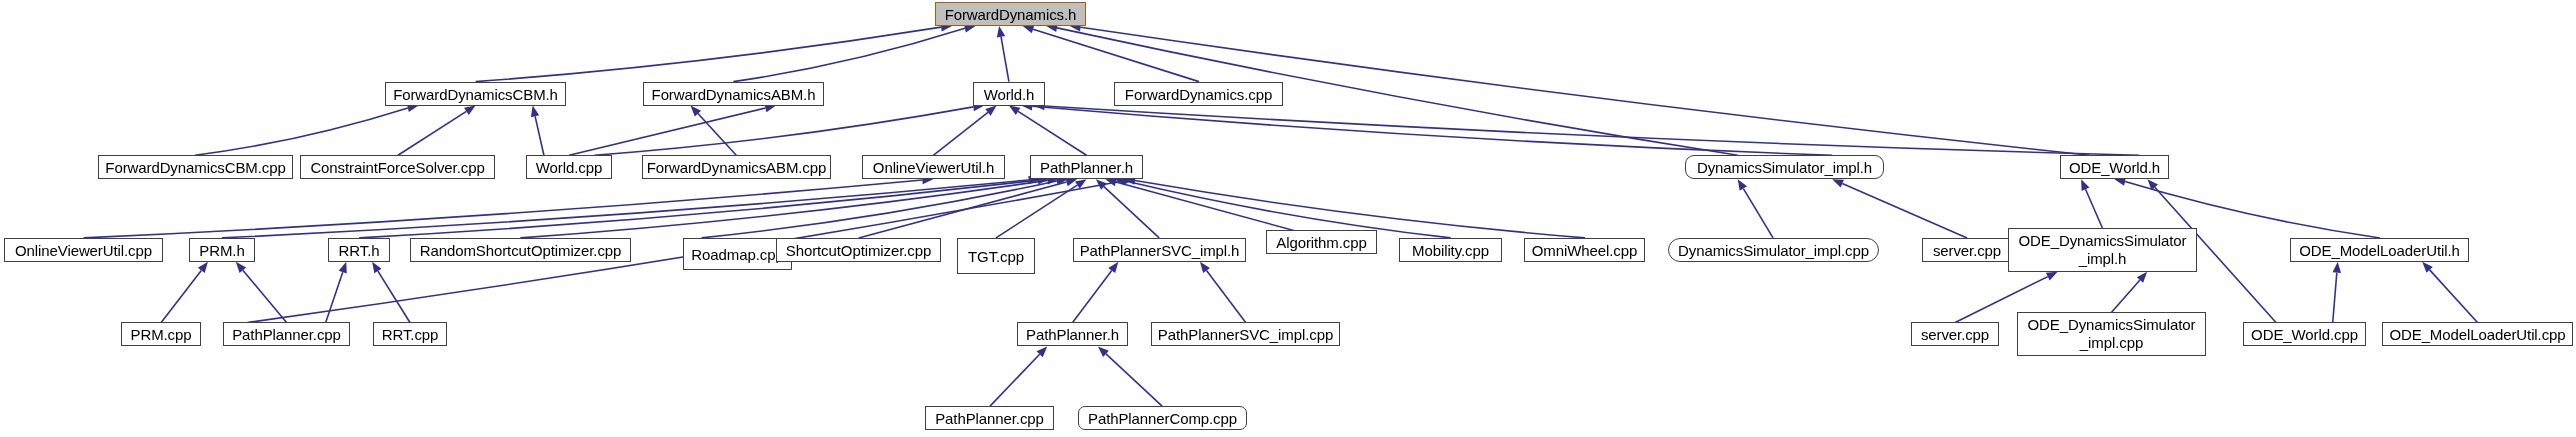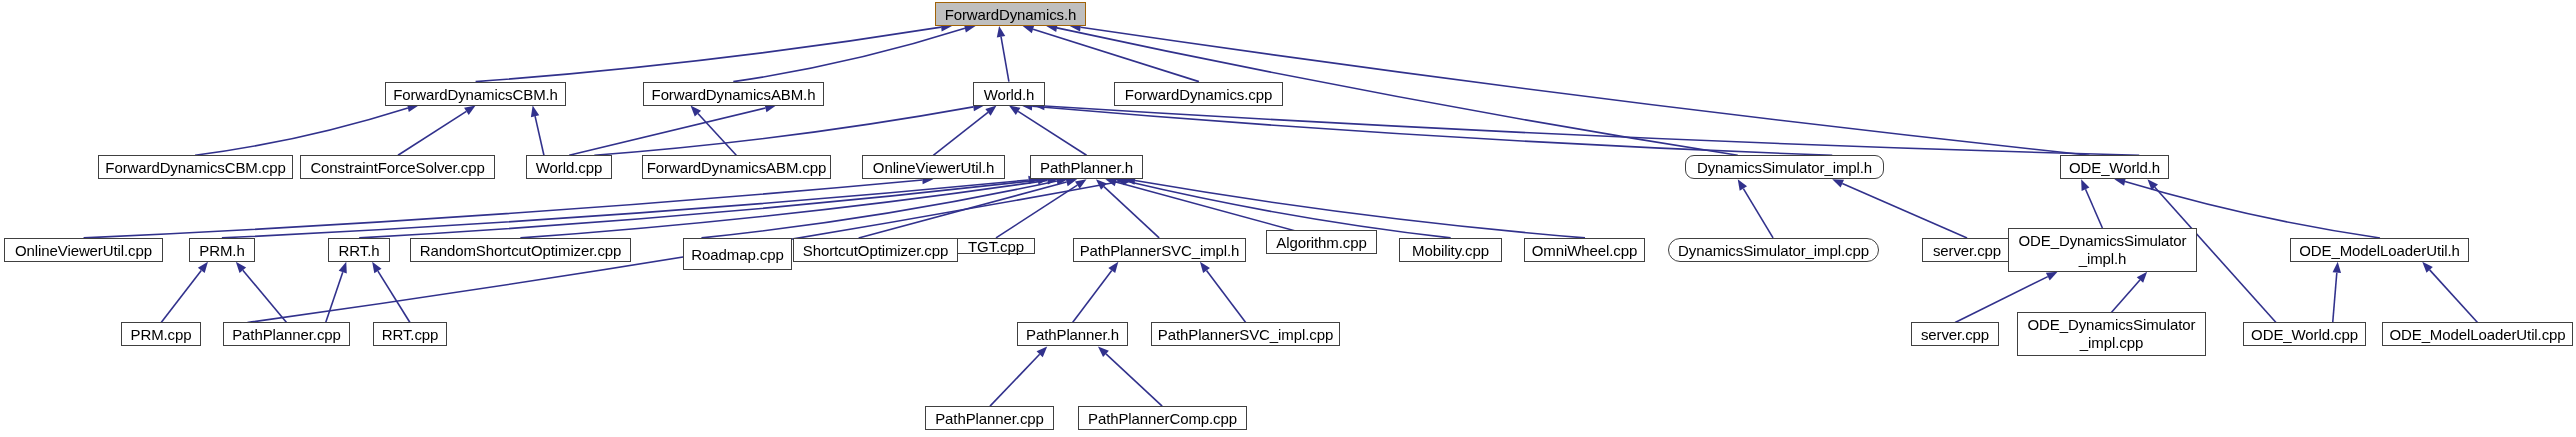--- a/index.html
+++ b/index.html
@@ -165,38 +165,38 @@
       <div class="node" style="left: 642px; top: 155px; width: 189px; height: 24px;"><span>ForwardDynamicsABM.cpp</span></div>
       <div class="node" style="left: 862px; top: 155px; width: 143px; height: 24px;"><span>OnlineViewerUtil.h</span></div>
       <div class="node" style="left: 1030px; top: 155px; width: 113px; height: 24px;"><span>PathPlanner.h</span></div>
       <div class="node" style="left: 1685px; top: 155px; width: 199px; height: 24px; border-radius: 9px;"><span>DynamicsSimulator_impl.h</span></div>
       <div class="node" style="left: 2060px; top: 155px; width: 109px; height: 24px;"><span>ODE_World.h</span></div>
       <div class="node" style="left: 4px; top: 238px; width: 159px; height: 24px;"><span>OnlineViewerUtil.cpp</span></div>
       <div class="node" style="left: 189px; top: 238px; width: 66px; height: 24px;"><span>PRM.h</span></div>
       <div class="node" style="left: 328px; top: 238px; width: 62px; height: 24px;"><span>RRT.h</span></div>
       <div class="node" style="left: 410px; top: 238px; width: 221px; height: 24px;"><span>RandomShortcutOptimizer.cpp</span></div>
       <div class="node" style="left: 647px; top: 238px; width: 109px; height: 32px; margin-left: 36px;"><span>Roadmap.cpp</span></div>
-      <div class="node" style="left: 776px; top: 238px; width: 165px; height: 24px; margin-left: 17px;"><span>ShortcutOptimizer.cpp</span></div>
-      <div class="node" style="left: 957px; top: 238px; width: 78px; height: 16px;"><span>TGT.cpp</span></div>
+      <div class="node" style="left: 776px; top: 238px; width: 165px; height: 24px;"><span>ShortcutOptimizer.cpp</span></div>
+      <div class="node" style="left: 957px; top: 238px; width: 78px; height: 36px;"><span>TGT.cpp</span></div>
       <div class="node" style="left: 1073px; top: 238px; width: 173px; height: 24px;"><span>PathPlannerSVC_impl.h</span></div>
       <div class="node" style="left: 1266px; top: 230px; width: 111px; height: 24px;"><span>Algorithm.cpp</span></div>
       <div class="node" style="left: 1399px; top: 238px; width: 103px; height: 24px;"><span>Mobility.cpp</span></div>
       <div class="node" style="left: 1524px; top: 238px; width: 121px; height: 24px;"><span>OmniWheel.cpp</span></div>
       <div class="node" style="left: 1668px; top: 238px; width: 211px; height: 24px; border-radius: 12px;"><span>DynamicsSimulator_impl.cpp</span></div>
       <div class="node" style="left: 1922px; top: 238px; width: 90px; height: 24px;"><span>server.cpp</span></div>
       <div class="node two-line" style="left: 2008px; top: 228px; width: 189px; height: 44px;"><span>ODE_DynamicsSimulator
 _impl.h</span></div>
       <div class="node" style="left: 2290px; top: 238px; width: 179px; height: 24px;"><span>ODE_ModelLoaderUtil.h</span></div>
       <div class="node" style="left: 121px; top: 322px; width: 80px; height: 24px;"><span>PRM.cpp</span></div>
       <div class="node" style="left: 223px; top: 322px; width: 127px; height: 24px;"><span>PathPlanner.cpp</span></div>
       <div class="node" style="left: 373px; top: 322px; width: 74px; height: 24px;"><span>RRT.cpp</span></div>
       <div class="node" style="left: 1017px; top: 322px; width: 111px; height: 24px;"><span>PathPlanner.h</span></div>
       <div class="node" style="left: 1151px; top: 322px; width: 189px; height: 24px;"><span>PathPlannerSVC_impl.cpp</span></div>
       <div class="node" style="left: 1911px; top: 322px; width: 88px; height: 24px;"><span>server.cpp</span></div>
       <div class="node two-line" style="left: 2017px; top: 312px; width: 189px; height: 44px;"><span>ODE_DynamicsSimulator
 _impl.cpp</span></div>
       <div class="node" style="left: 2243px; top: 322px; width: 123px; height: 24px;"><span>ODE_World.cpp</span></div>
       <div class="node" style="left: 2382px; top: 322px; width: 191px; height: 24px;"><span>ODE_ModelLoaderUtil.cpp</span></div>
       <div class="node" style="left: 925px; top: 406px; width: 129px; height: 24px;"><span>PathPlanner.cpp</span></div>
-      <div class="node" style="left: 1078px; top: 406px; width: 169px; height: 24px;"><span>PathPlannerComp.cpp</span></div>
+      <div class="node" style="left: 1078px; top: 406px; width: 169px; height: 24px; border-radius: 7px;"><span>PathPlannerComp.cpp</span></div>
     </div>
 </div>
 
 
 </body></html>

